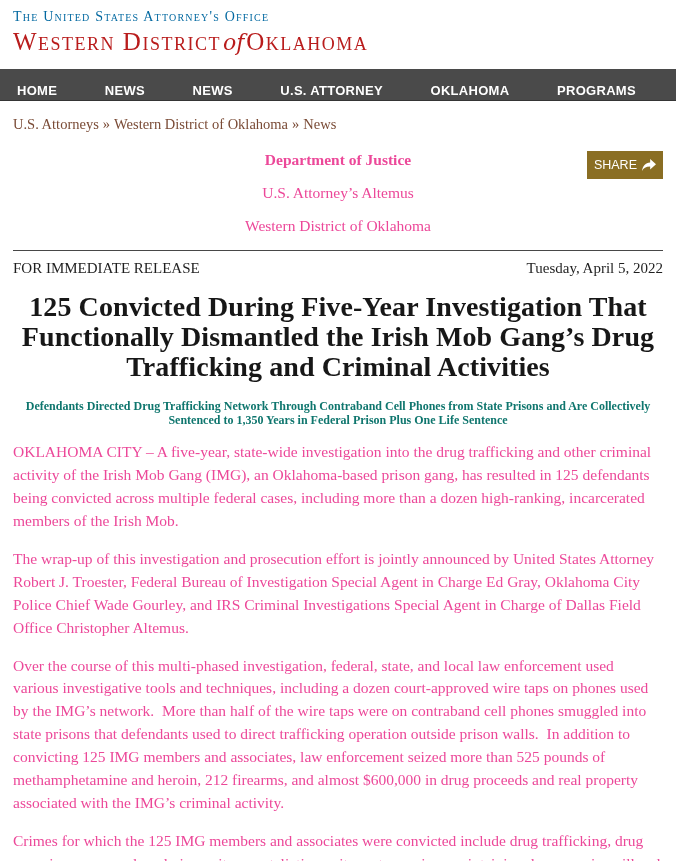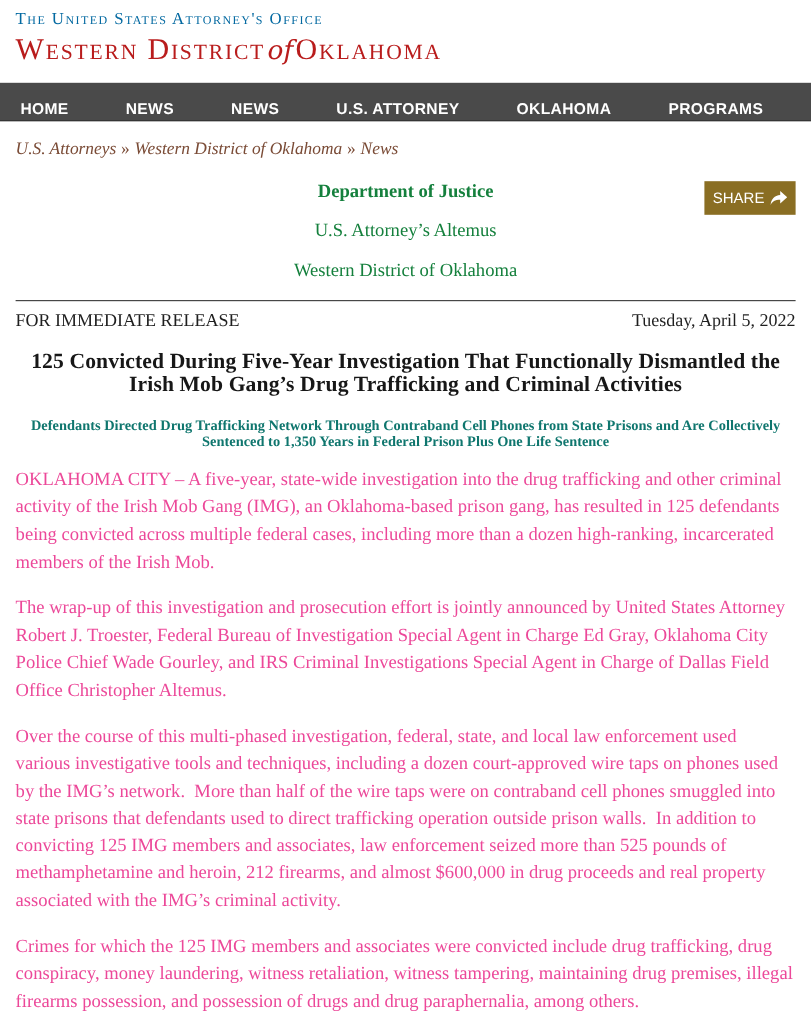--- a/index.html
+++ b/index.html
@@ -65,30 +65,29 @@
 
   .breadcrumb {
     margin-top: 15px;
     font-size: 14.5px;
     color: #7a4b36;
   }
   .breadcrumb a {
     color: #7a4b36;
     text-decoration: none;
     cursor: pointer;
-    font-style: italic;
   }
   .breadcrumb .sep { padding: 0 4px; color: #7a4b36; }
 
   .doj-block {
     position: relative;
     margin-top: 18px;
     text-align: center;
   }
-  .doj-line { font-size: 15.5px; color: #15803d; margin-bottom: 15px; }
+  .doj-line { font-size: 15.5px; color: #ec4899; margin-bottom: 15px; }
   .doj-line.bold { font-weight: bold; }
 
   .share-button {
     position: absolute;
     top: 0px;
     right: 0px;
     background: #8a6e23;
     color: #ffffff;
     font-family: "Liberation Sans", sans-serif;
     font-size: 12.5px;
@@ -113,21 +112,21 @@
     display: flex;
     justify-content: space-between;
     align-items: flex-start;
     font-size: 15px;
     color: #1f1f1f;
   }
 
   h1.headline {
     margin-top: 15px;
     text-align: center;
-    font-size: 18px;
+    font-size: 28px;
     line-height: 1.08;
     font-weight: bold;
     color: #171717;
     letter-spacing: 0.1px;
   }
   h2.subhead {
     margin-top: 16px;
     text-align: center;
     font-size: 12px;
     line-height: 1.18;

